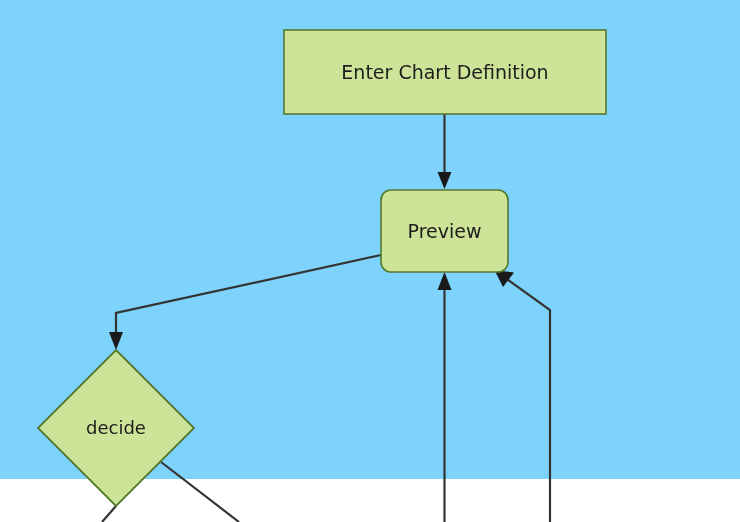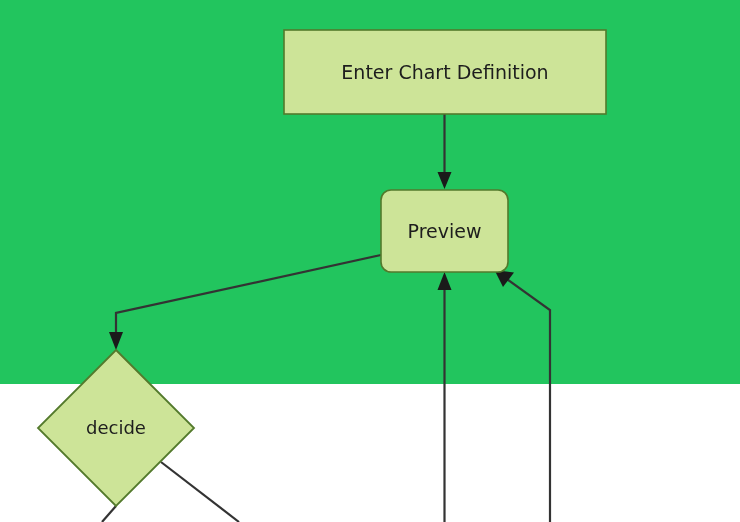--- a/index.html
+++ b/index.html
@@ -9,22 +9,22 @@
   }
   body {
     width: 740px;
     height: 522px;
     overflow: hidden;
     font-family: "DejaVu Sans", "Liberation Sans", sans-serif;
   }
   #flowchart-canvas {
     position: relative;
     width: 740px;
-    height: 384px;
-    background: #22c55e;
+    height: 479px;
+    background: #7dd3fc;
   }
   svg.diagram-layer {
     position: absolute;
     top: 0;
     left: 0;
     width: 740px;
     height: 522px;
     display: block;
   }
   .node-shape {

